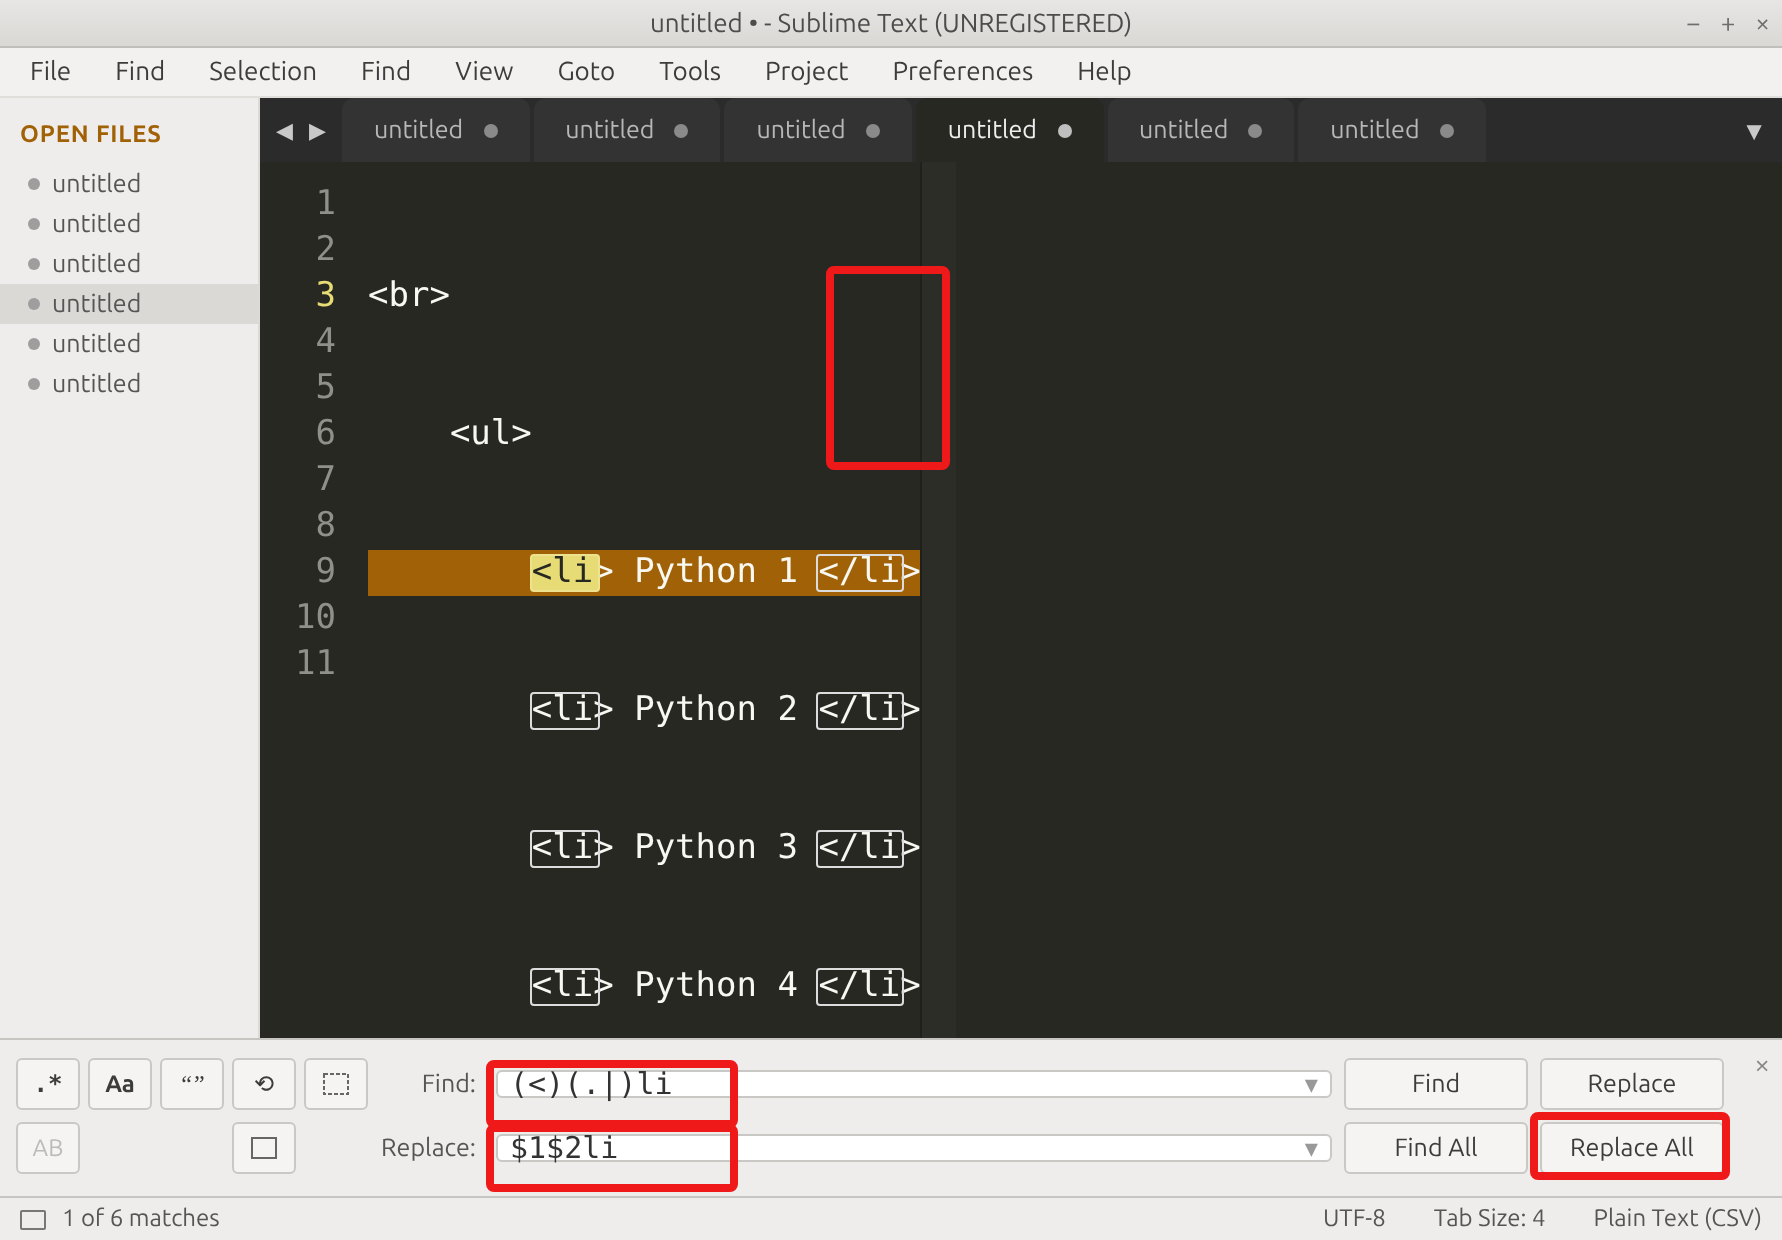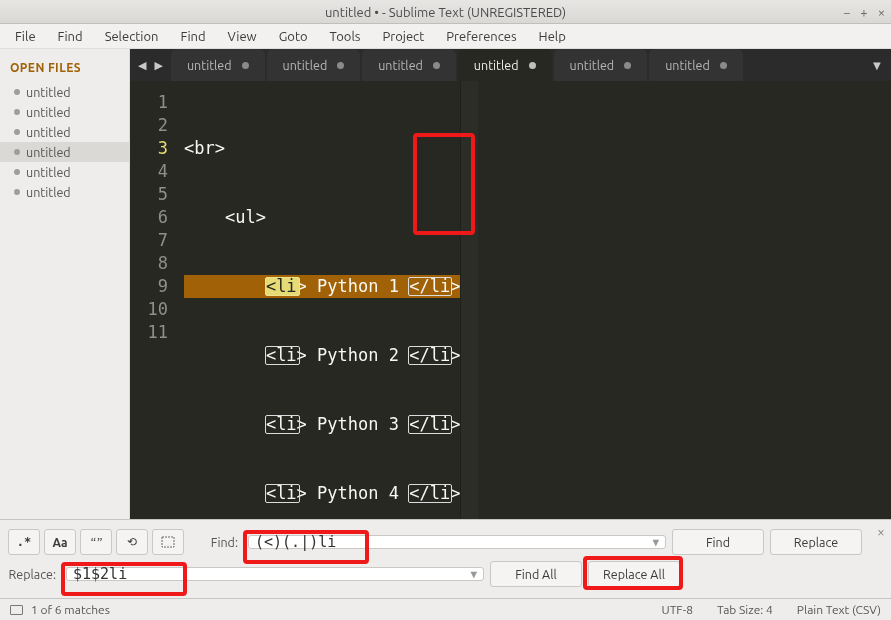--- a/index.html
+++ b/index.html
@@ -216,20 +216,31 @@
     <div class="fp-input" style="width:418px;position:relative">
       <span>(&lt;)(.|)li</span>
       <span class="chev">▼</span>
       <div class="redbox" style="left:-6px;top:-6px;width:126px;height:34px;"></div>
     </div>
     <div class="fp-action">Find</div>
     <div class="fp-action">Replace</div>
   </div>
 
   <div class="fp-row">
+    <div class="fp-btns">
+      <div class="fp-btn icon" style="color:#bbb">AB</div>
+      <div class="fp-btn icon" style="visibility:hidden"></div>
+      <div class="fp-btn icon" style="visibility:hidden"></div>
+      <div class="fp-btn icon">
+          <svg width="14" height="12">
+            <rect x="1" y="1" width="12" height="10" fill="none" stroke="#666"></rect>
+          </svg>
+        </div>
+      <div class="fp-btn icon" style="visibility:hidden"></div>
+    </div>
     <div class="fp-label">Replace:</div>
     <div class="fp-input" style="width:418px;position:relative">
       <span>$1$2li</span>
       <span class="chev">▼</span>
       <div class="redbox" style="left:-6px;top:-6px;width:126px;height:34px;"></div>
     </div>
     <div class="fp-action">Find All</div>
     <div class="fp-action" style="position:relative">
       <span>Replace All</span>
       <div class="redbox" style="left:-6px;top:-6px;width:100px;height:34px;"></div>

